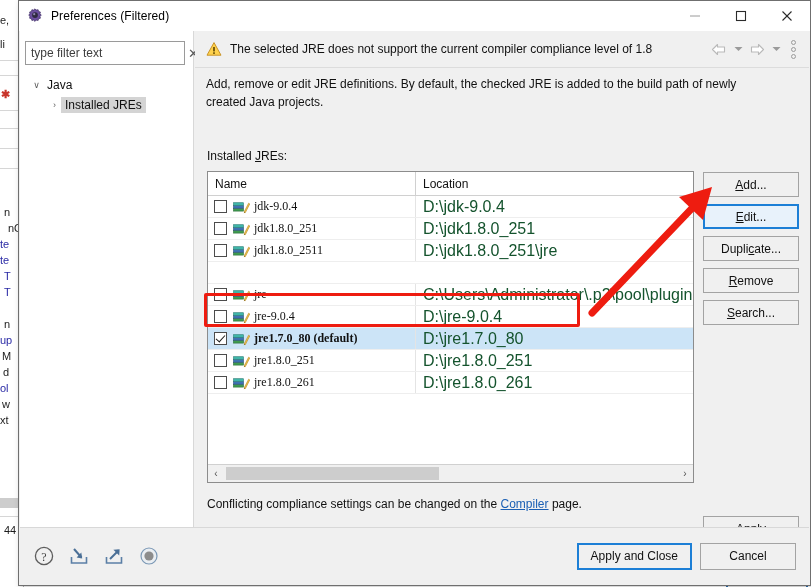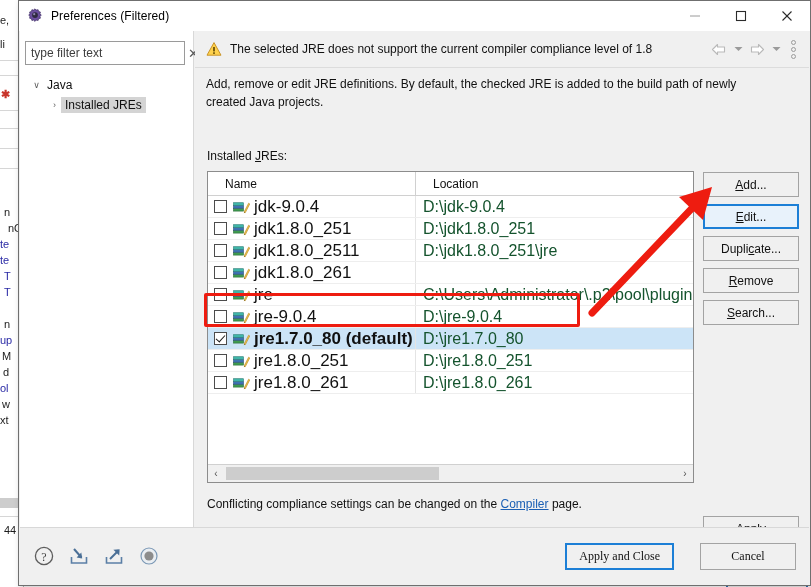--- a/index.html
+++ b/index.html
@@ -156,21 +156,21 @@
     background: #ffffff;
     box-sizing: border-box;
     overflow: hidden;
   }
   .thead {
     display: flex; height: 23px; background: #fff;
     border-bottom: 1px solid #d0d0d0;
   }
   .th {
     font-size: 12px; color: #111; display: flex; align-items: center;
-    padding-left: 17px; box-sizing: border-box;
+    padding-left: 7px; box-sizing: border-box;
   }
   .th.c1 { width: 208px; border-right: 1px solid #d0d0d0; }
   .th.c2 { flex: 1; }
 
   .tbody { position: relative; }
   .trow {
     display: flex; height: 22px; align-items: center;
     border-bottom: 1px solid #eeeeee;
     box-sizing: border-box;
   }
@@ -190,21 +190,21 @@
     box-sizing: border-box; flex: 0 0 auto; position: relative;
   }
   .cb.checked::after {
     content: "";
     position: absolute; left: 3px; top: 0px;
     width: 4px; height: 8px;
     border: solid #1b1b1b; border-width: 0 1.6px 1.6px 0;
     transform: rotate(42deg);
   }
   .jre-icon { width: 17px; height: 14px; margin-left: 6px; flex: 0 0 auto; }
-  .rowname { font-size: 17px; color: #111; margin-left: 4px; white-space: nowrap; }
+  .rowname { font-size: 12px; color: #111; margin-left: 4px; white-space: nowrap; font-family: Liberation Serif, serif; }
   .trow.selected .rowname { font-weight: bold; }
 
   .hscroll {
     position: absolute; left: 0; right: 0; bottom: 0; height: 17px;
     background: #f0f0f0; border-top: 1px solid #d0d0d0;
     display: flex; align-items: center;
   }
   .hs-arrow {
     width: 16px; text-align: center; font-size: 10px; color: #555;
   }
@@ -247,21 +247,21 @@
 
   
   .bottombar {
     position: absolute; left: 1px; right: 1px; bottom: 1px; height: 56px;
     background: #f0f0f0;
     border-top: 1px solid #d8d8d8;
     display: flex; align-items: center;
   }
   .bb-icons { display: flex; align-items: center; gap: 13px; margin-left: 13px; }
   .bb-icon { width: 22px; height: 22px; }
-  .bb-right { margin-left: auto; display: flex; gap: 26px; margin-right: 13px; font-family: Liberation Serif, serif; }
+  .bb-right { margin-left: auto; display: flex; gap: 8px; margin-right: 13px; }
   .bigbtn {
     height: 27px; min-width: 96px; padding: 0 12px;
     background: #f0f0f0; border: 1px solid #a3a3a3;
     font-size: 12px; color: #111;
     display: flex; align-items: center; justify-content: center;
     box-sizing: border-box;
   }
   .bigbtn.default {
     border: 2px solid #1c7fd6;
   }
@@ -448,31 +448,20 @@
                     <rect x="0.5" y="5.6" width="10" height="2.6" fill="#3f72b5" stroke="#2b4f80" stroke-width="0.6"></rect>
                     <rect x="0.5" y="2.7" width="10" height="2.6" fill="#3fb5a8" stroke="#2b7f76" stroke-width="0.6"></rect>
                     <path d="M11.2 11.8 L15.6 3.2 L16.8 3.9 L12.4 12.5 Z" fill="#f2c14e" stroke="#b58a22" stroke-width="0.6"></path>
                     <path d="M11.2 11.8 L12.4 12.5 L10.8 13.2 Z" fill="#8a6a18"></path>
                   </svg></span>
                 <span class="rowname">jdk1.8.0_2511</span>
               </div>
               <div class="cell2">D:\jdk1.8.0_251\jre</div>
             </div>
             <div class="trow">
-              <div class="cell1">
-                <span class="cb"></span>
-                <span class="jre-icon"><svg width="17" height="14" viewBox="0 0 17 14">
-                    <rect x="0.5" y="8.5" width="10" height="2.6" fill="#3f9b4f" stroke="#2c6e38" stroke-width="0.6"></rect>
-                    <rect x="0.5" y="5.6" width="10" height="2.6" fill="#3f72b5" stroke="#2b4f80" stroke-width="0.6"></rect>
-                    <rect x="0.5" y="2.7" width="10" height="2.6" fill="#3fb5a8" stroke="#2b7f76" stroke-width="0.6"></rect>
-                    <path d="M11.2 11.8 L15.6 3.2 L16.8 3.9 L12.4 12.5 Z" fill="#f2c14e" stroke="#b58a22" stroke-width="0.6"></path>
-                    <path d="M11.2 11.8 L12.4 12.5 L10.8 13.2 Z" fill="#8a6a18"></path>
-                  </svg></span>
-                <span class="rowname">jdk1.8.0_261</span>
-              </div>
             </div>
             <div class="trow">
               <div class="cell1">
                 <span class="cb"></span>
                 <span class="jre-icon"><svg width="17" height="14" viewBox="0 0 17 14">
                     <rect x="0.5" y="8.5" width="10" height="2.6" fill="#3f9b4f" stroke="#2c6e38" stroke-width="0.6"></rect>
                     <rect x="0.5" y="5.6" width="10" height="2.6" fill="#3f72b5" stroke="#2b4f80" stroke-width="0.6"></rect>
                     <rect x="0.5" y="2.7" width="10" height="2.6" fill="#3fb5a8" stroke="#2b7f76" stroke-width="0.6"></rect>
                     <path d="M11.2 11.8 L15.6 3.2 L16.8 3.9 L12.4 12.5 Z" fill="#f2c14e" stroke="#b58a22" stroke-width="0.6"></path>
                     <path d="M11.2 11.8 L12.4 12.5 L10.8 13.2 Z" fill="#8a6a18"></path>

